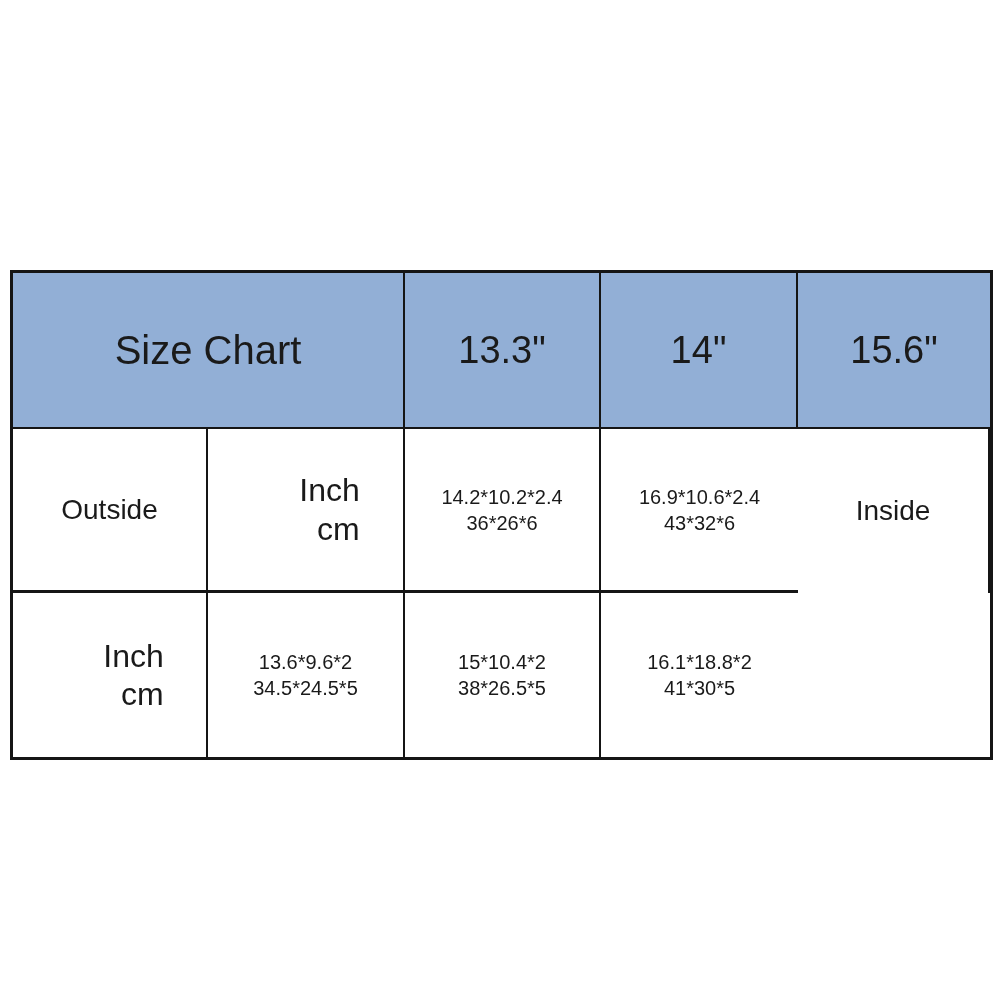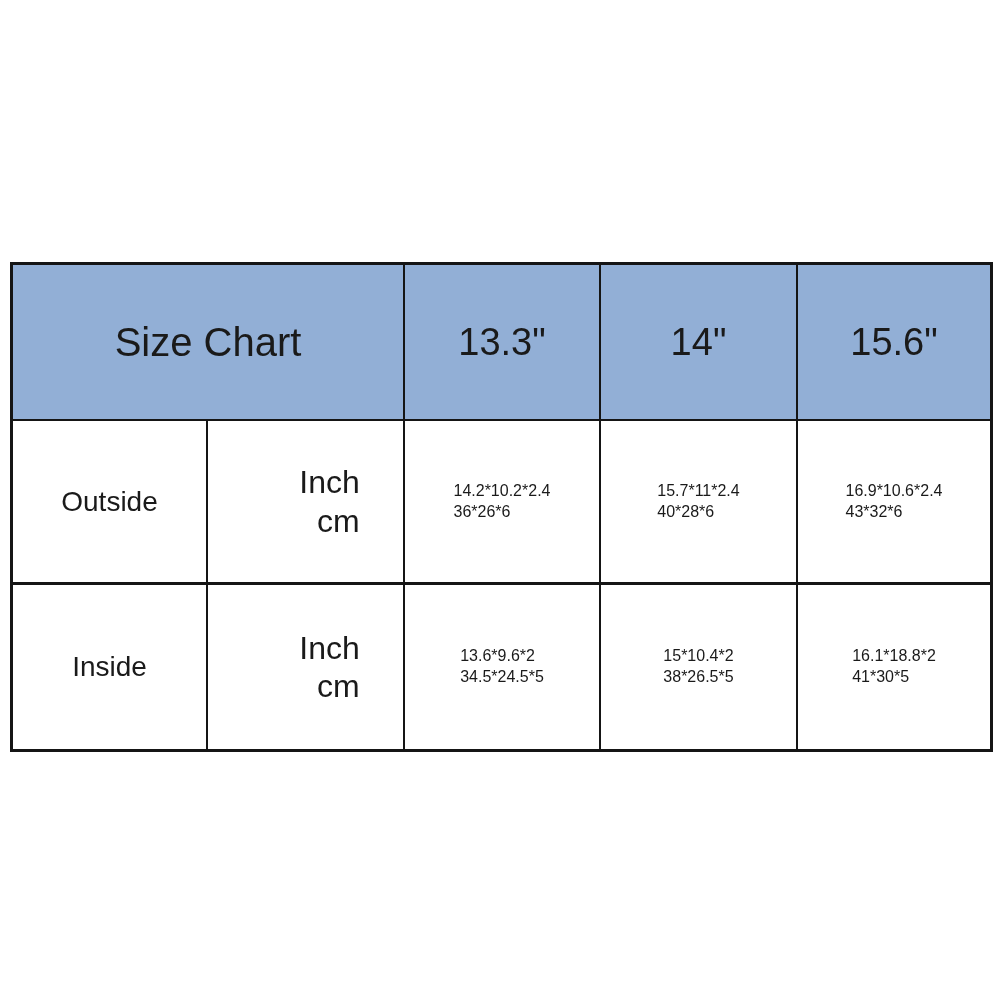--- a/index.html
+++ b/index.html
@@ -10,21 +10,21 @@
     color: #1a1a1a;
     overflow: hidden;
   }
   .canvas {
     position: relative;
     width: 1002px; height: 1002px;
     background: #ffffff;
   }
   .size-table {
     position: absolute;
-    left: 10px; top: 262px;
+    left: 10px; top: 270px;
     width: 983px; height: 490px;
     border: 3px solid #151515;
     display: grid;
     grid-template-columns: 195px 197px 196px 197px 1fr;
     grid-template-rows: 156px 164px 1fr;
     background: #ffffff;
   }
   .cell {
     border-right: 2px solid #151515;
     border-bottom: 2px solid #151515;
@@ -34,21 +34,21 @@
     overflow: hidden;
   }
   .cell.last-col { border-right: none; }
   .cell.last-row { border-bottom: none; }
   .cell.header { background: #92AFD6; }
   .cell.row-outside { border-bottom-width: 3px; }
   .title-cell { grid-column: 1 / 3; font-size: 40px; }
   .size-head { font-size: 38px; }
   .row-label { font-size: 28px; }
   .unit-cell .lines { text-align: right; font-size: 32px; line-height: 1.2; margin-left: 48px; }
-  .data-cell .lines { text-align: left; font-size: 16px; line-height: 1.3; }
+  .data-cell .lines { text-align: center; font-size: 20px; line-height: 1.3; }
   .lines div { white-space: nowrap; }
 </style>
 </head>
 <body>
 
 <div class="canvas">
   <div class="size-table">
 
     <div class="cell header title-cell">
       <span>Size Chart</span>
@@ -69,26 +69,20 @@
     <div class="cell unit-cell row-outside">
       <div class="lines">
         <div>Inch</div>
         <div>cm</div>
       </div>
     </div>
     <div class="cell data-cell row-outside">
       <div class="lines">
         <div>14.2*10.2*2.4</div>
         <div>36*26*6</div>
-      </div>
-    </div>
-    <div class="cell data-cell row-outside">
-      <div class="lines">
-        <div>15.7*11*2.4</div>
-        <div>40*28*6</div>
       </div>
     </div>
     <div class="cell data-cell row-outside last-col">
       <div class="lines">
         <div>16.9*10.6*2.4</div>
         <div>43*32*6</div>
       </div>
     </div>
 
     <div class="cell row-label last-row">

